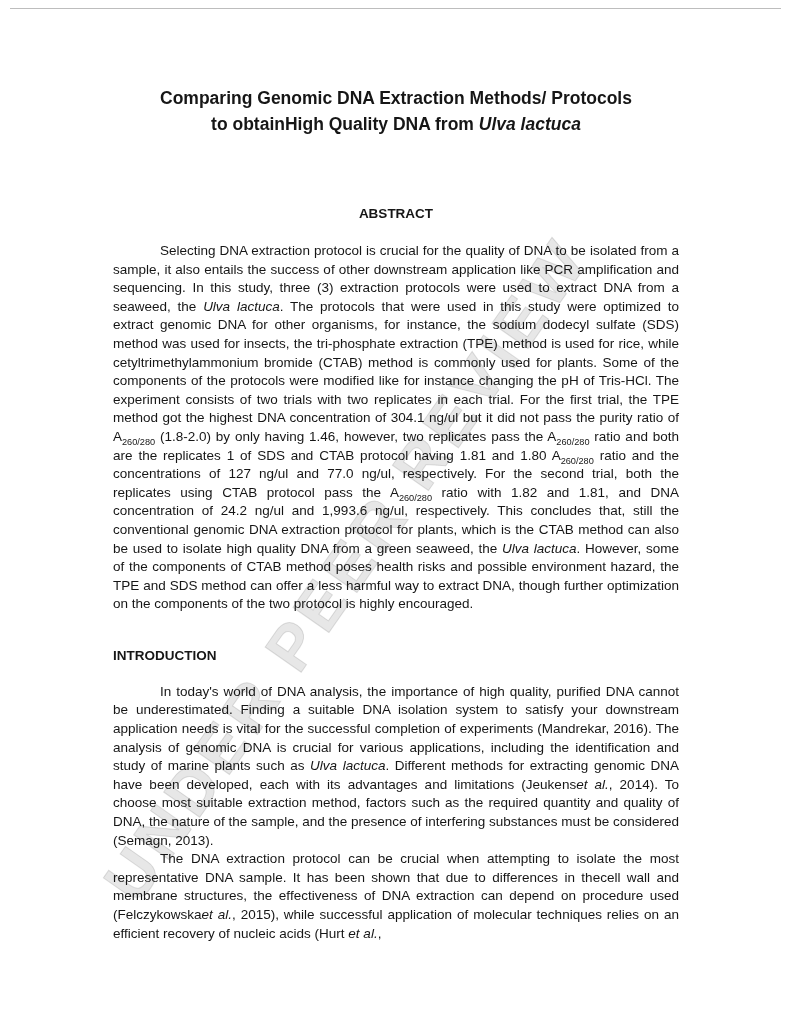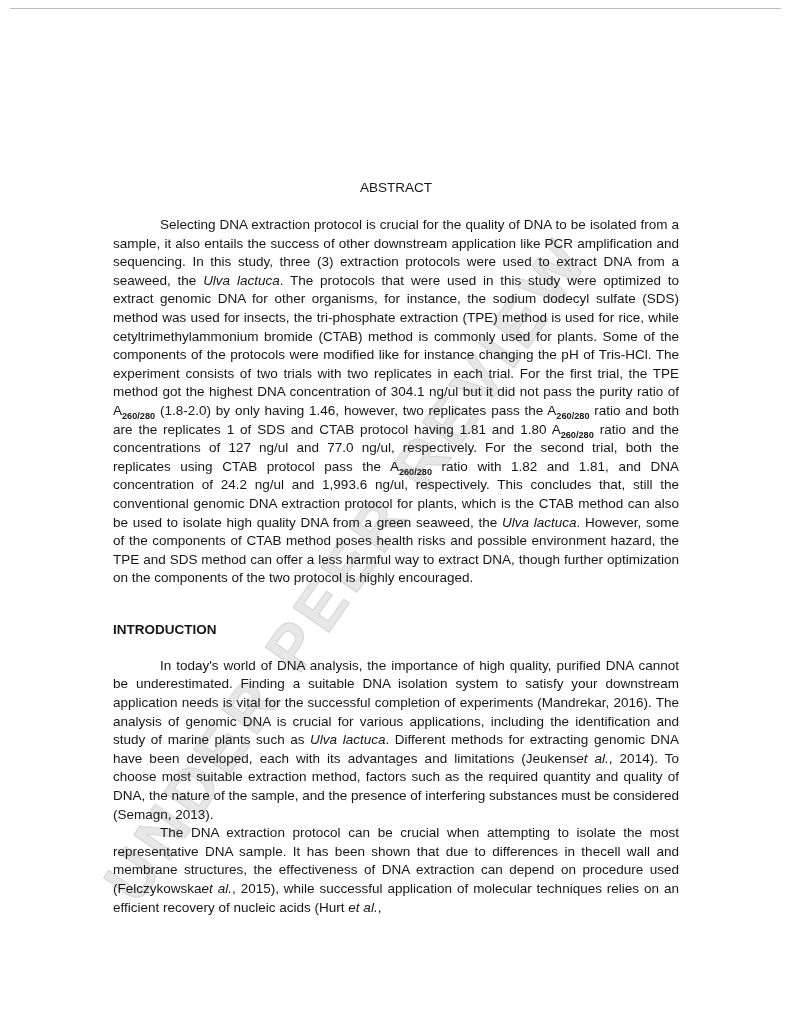--- a/index.html
+++ b/index.html
@@ -49,21 +49,21 @@
   }
   .title {
     font-size: 17.5px;
     font-weight: bold;
     text-align: center;
     line-height: 26px;
     margin: 0;
   }
   .abstract-heading {
     text-align: center;
-    font-weight: normal;
+    font-weight: bold;
     font-size: 13.5px;
     line-height: 18px;
     margin: 68px 0 19px 0;
   }
   p.body {
     font-size: 13.5px;
     line-height: 18.6px;
     text-align: justify;
     margin: 0;
   }
@@ -76,36 +76,36 @@
     line-height: 18px;
     margin: 33px 0 18px 0;
     text-align: left;
   }
   .para-gap {
     margin-top: 19px;
   }
   sub {
     font-size: 0.68em;
     line-height: 0;
-    font-weight: bold;
   }
 </style>
 </head>
 <body>
 
 <div class="page">
 
   <div class="page-edge-top"></div>
 
   <div class="watermark">UNDER PEER REVIEW</div>
 
   <div class="content">
 
     <h1 class="title">
-      <br>
+      <span>Comparing Genomic DNA Extraction Methods/ Protocols</span><br>
+      <span><span>to obtainHigh Quality DNA from </span><span style="font-style: italic;">Ulva lactuca</span></span>
     </h1>
 
     <div class="abstract-heading">ABSTRACT</div>
 
     <p class="body indent"><span>Selecting DNA extraction protocol is crucial for the quality of DNA to be isolated from a sample, it also entails the success of other downstream application like PCR amplification and sequencing. In this study, three (3) extraction protocols were used to extract DNA from a seaweed, the </span><span style="font-style: italic;">Ulva lactuca</span><span>. The protocols that were used in this study were optimized to extract genomic DNA for other organisms, for instance, the sodium dodecyl sulfate (SDS) method was used for insects, the tri-phosphate extraction (TPE) method is used for rice, while cetyltrimethylammonium bromide (CTAB) method is commonly used for plants. Some of the components of the protocols were modified like for instance changing the pH of Tris-HCl. The experiment consists of two trials with two replicates in each trial. For the first trial, the TPE method got the highest DNA concentration of 304.1 ng/ul but it did not pass the purity ratio of A</span><sub>260/280</sub><span> (1.8-2.0) by only having 1.46, however, two replicates pass the A</span><sub>260/280</sub><span> ratio and both are the replicates 1 of SDS and CTAB protocol having 1.81 and 1.80 A</span><sub>260/280</sub><span> ratio and the concentrations of 127 ng/ul and 77.0 ng/ul, respectively. For the second trial, both the replicates using CTAB protocol pass the A</span><sub>260/280</sub><span> ratio with 1.82 and 1.81, and DNA concentration of 24.2 ng/ul and 1,993.6 ng/ul, respectively. This concludes that, still the conventional genomic DNA extraction protocol for plants, which is the CTAB method can also be used to isolate high quality DNA from a green seaweed, the </span><span style="font-style: italic;">Ulva lactuca</span><span>. However, some of the components of CTAB method poses health risks and possible environment hazard, the TPE and SDS method can offer a less harmful way to extract DNA, though further optimization on the components of the two protocol is highly encouraged.</span></p>
 
     <div class="section-heading">INTRODUCTION</div>
 
     <p class="body indent"><span>In today's world of DNA analysis, the importance of high quality, purified DNA cannot be underestimated. Finding a suitable DNA isolation system to satisfy your downstream application needs is vital for the successful completion of experiments (Mandrekar, 2016). The analysis of genomic DNA is crucial for various applications, including the identification and study of marine plants such as </span><span style="font-style: italic;">Ulva lactuca</span><span>. Different methods for extracting genomic DNA have been developed, each with its advantages and limitations (Jeukens</span><span style="font-style: italic;">et al.</span><span>, 2014). To choose most suitable extraction method, factors such as the required quantity and quality of DNA, the nature of the sample, and the presence of interfering substances must be considered (Semagn, 2013).</span></p>
 

